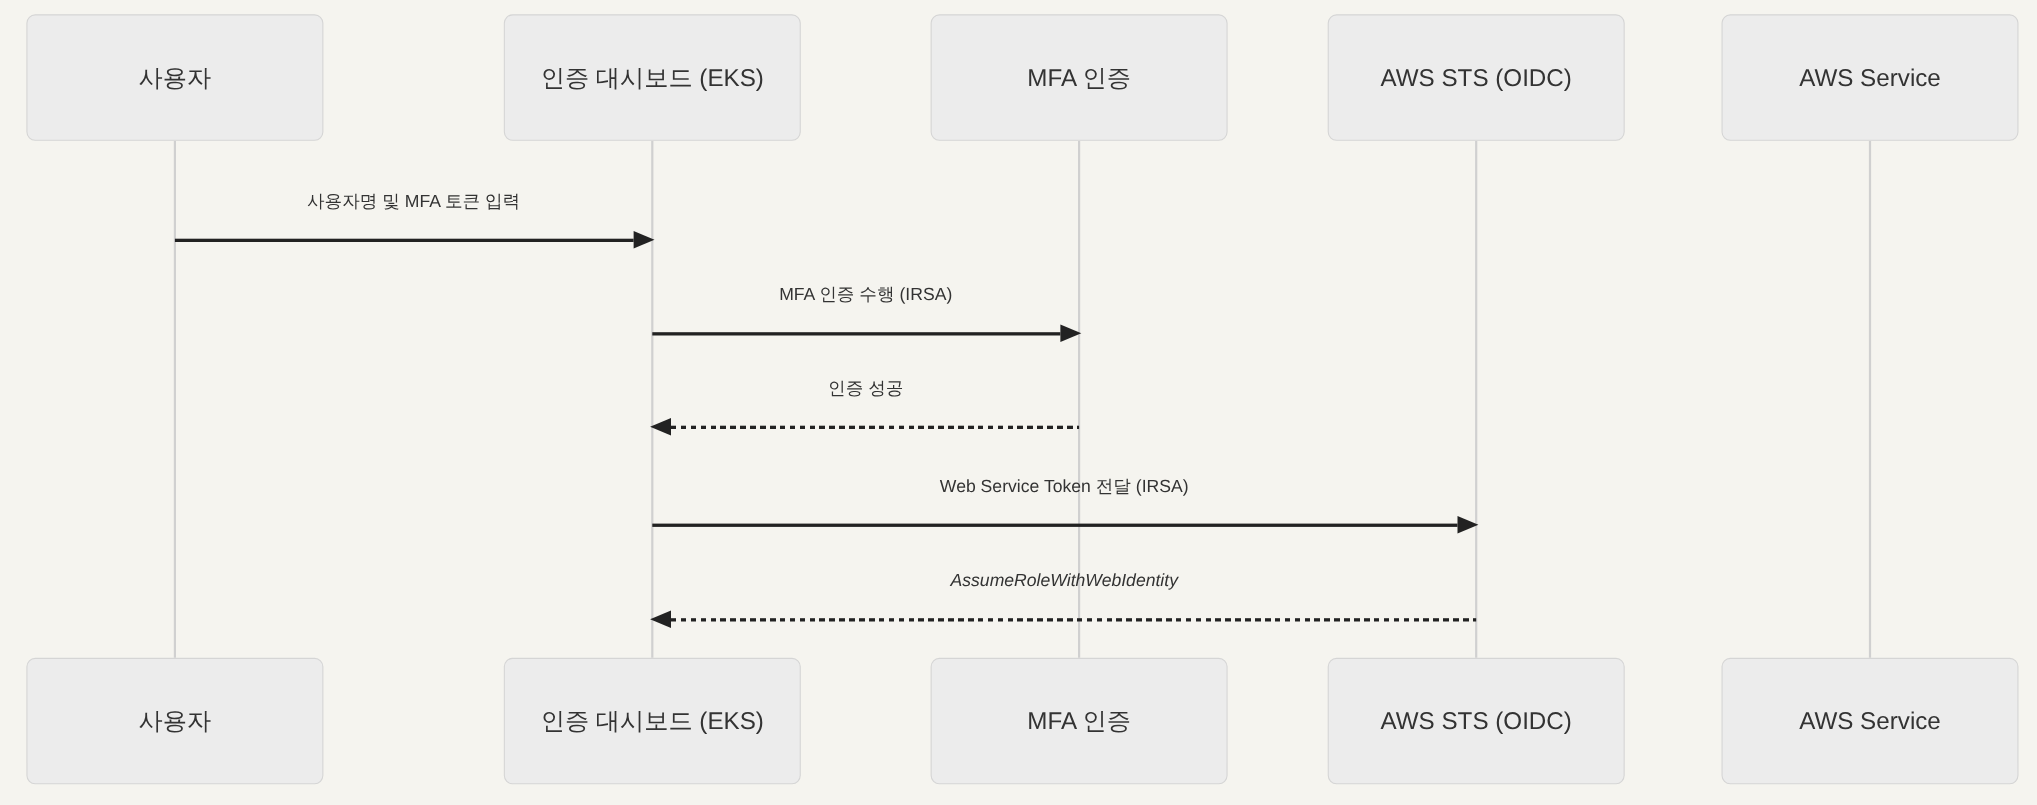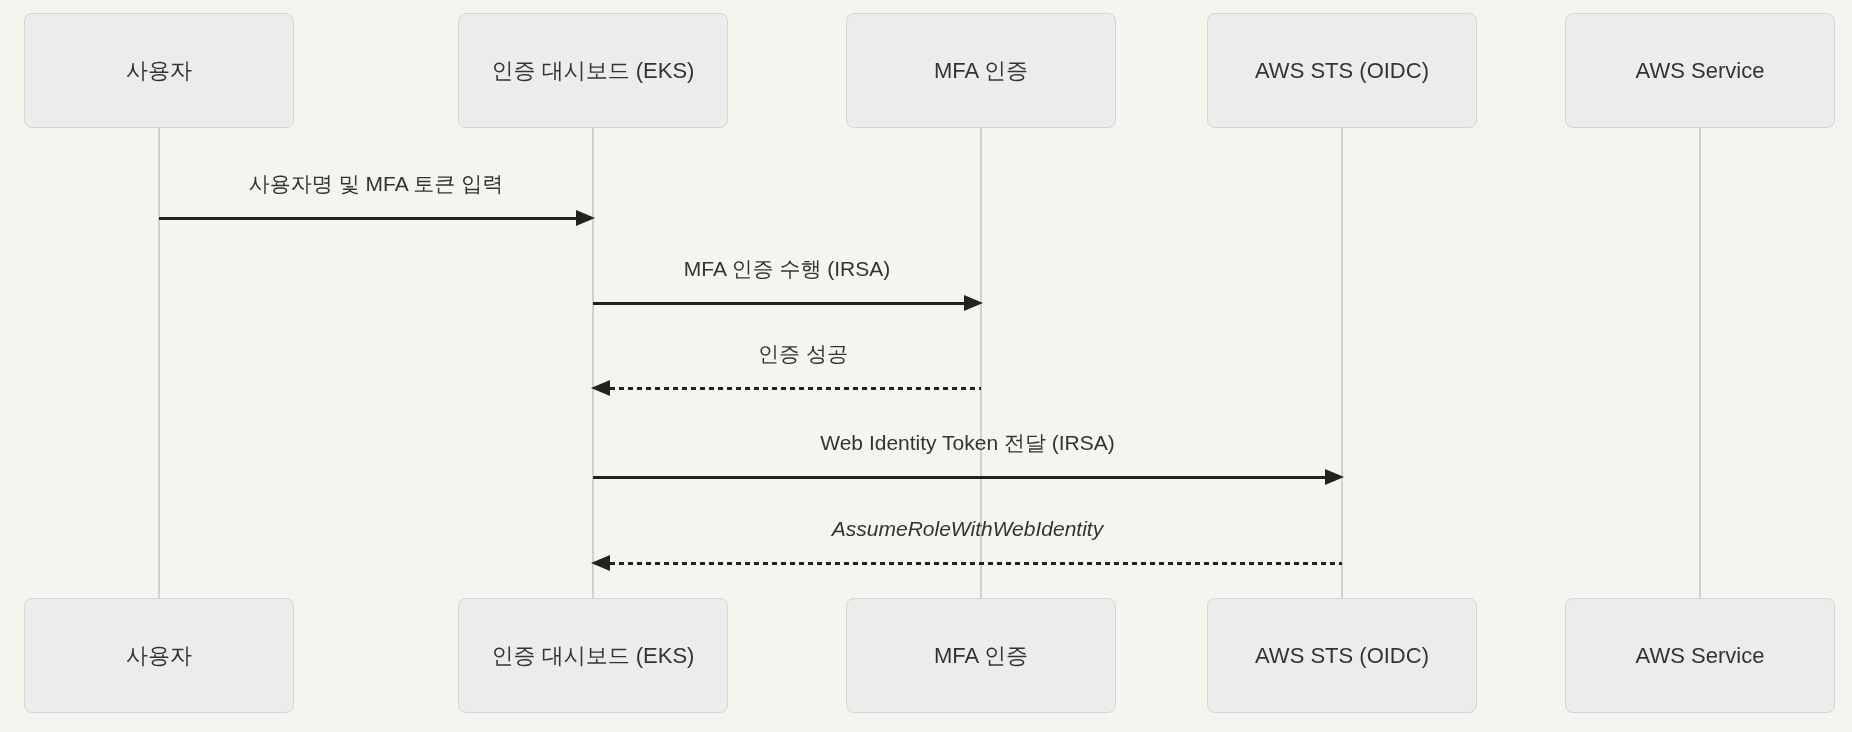--- a/index.html
+++ b/index.html
@@ -35,21 +35,21 @@
   .lifeline {
     position: absolute;
     top: 128px;
     height: 470px;
     width: 2px;
     background: var(--lifeline, #d0d0d0);
   }
   .msg-label {
     position: absolute;
     transform: translateX(-50%);
-    font-size: 21px;
+    font-size: 16px;
     line-height: 24px;
     color: var(--text, #333333);
     white-space: nowrap;
   }
   .msg-line {
     position: absolute;
     height: 3px;
     background: var(--arrow, #222222);
   }
   .msg-line.dashed {
@@ -104,22 +104,22 @@
     </div>
     <div class="actor-box" style="left: 1565px; top: 598px;">
       <span>AWS Service</span>
     </div>
     <div class="msg-label" style="left: 376px; top: 172px;">사용자명 및 MFA 토큰 입력</div>
     <div class="msg-line solid" style="left: 159px; width: 417px; top: 216.5px;"></div>
     <div class="arrowhead right" style="top: 210px; left: 576px;"></div>
     <div class="msg-label" style="left: 787px; top: 257px;">MFA 인증 수행 (IRSA)</div>
     <div class="msg-line solid" style="left: 593px; width: 371px; top: 301.5px;"></div>
     <div class="arrowhead right" style="top: 295px; left: 964px;"></div>
-    <div class="msg-label" style="left: 787px; top: 342px; margin-left: 16px;">인증 성공</div>
+    <div class="msg-label" style="left: 787px; top: 342px;">인증 성공</div>
     <div class="msg-line dashed" style="left: 610px; width: 371px; top: 386.5px;"></div>
     <div class="arrowhead left" style="top: 380px; left: 591px;"></div>
-    <div class="msg-label" style="left: 967.5px; top: 431px;">Web Identity Token 전달 (IRSA)</div>
+    <div class="msg-label" style="left: 967.5px; top: 431px;">Web Service Token 전달 (IRSA)</div>
     <div class="msg-line solid" style="left: 593px; width: 732px; top: 475.5px;"></div>
     <div class="arrowhead right" style="top: 469px; left: 1325px;"></div>
     <div class="msg-label" style="left: 967.5px; top: 517px; font-style: italic;">AssumeRoleWithWebIdentity</div>
     <div class="msg-line dashed" style="left: 610px; width: 732px; top: 561.5px;"></div>
     <div class="arrowhead left" style="top: 555px; left: 591px;"></div>
   </div>
 
 </body></html>

